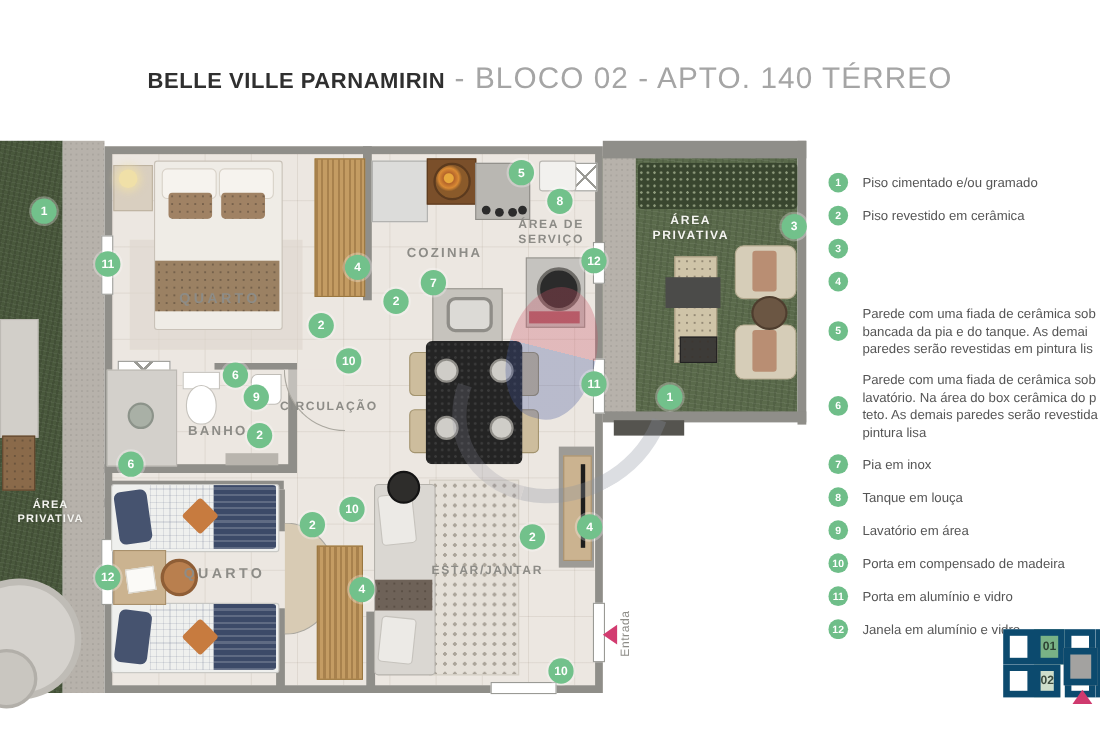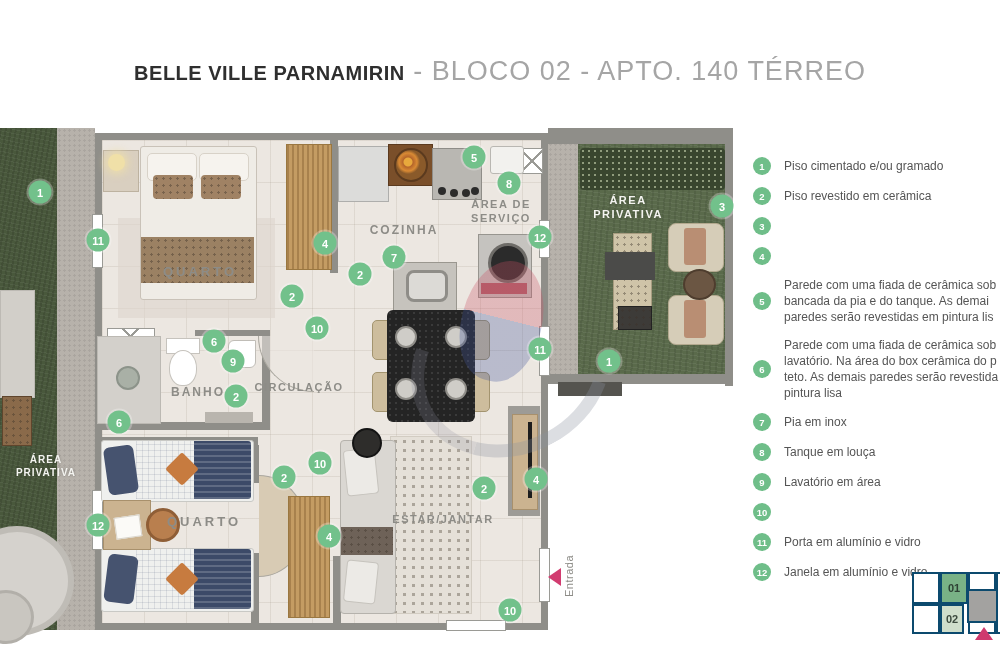--- a/index.html
+++ b/index.html
@@ -48,21 +48,21 @@
   #wm-balloon{position:absolute;left:462px;top:132px;width:80px;height:122px;border-radius:50% 50% 46% 46%;
      background:linear-gradient(#c94f63 0 48%, #41549b 48% 100%);opacity:.30;transform:rotate(14deg);}
   #wm-swoosh{position:absolute;left:408px;top:150px;width:180px;height:150px;border-radius:50%;
      border:13px solid transparent;border-bottom-color:rgba(140,145,158,.30);border-left-color:rgba(140,145,158,.22);
      transform:rotate(-28deg);}
   #wm-text{position:absolute;left:428px;top:168px;font-size:27px;font-weight:bold;font-style:italic;
      letter-spacing:2px;color:rgba(238,238,244,.78);text-shadow:0 0 2px rgba(120,120,140,.35);}
   #wm-text .slash{color:rgba(215,60,90,.8);}
   
   #minimap{position:absolute;left:912px;top:568px;width:95px;height:78px;}
-  .mm-cell{position:absolute;border:2px solid #0c4a6e;background:#fff;box-sizing:border-box;}
+  .mm-cell{position:absolute;border:6px solid #0c4a6e;background:#fff;box-sizing:border-box;}
   .mm-01{background:#79b286;color:#2e4234;font-weight:bold;font-size:11px;display:flex;align-items:center;justify-content:center;}
   .mm-02{background:#cfdecb;color:#3c4a3e;font-weight:bold;font-size:11px;display:flex;align-items:center;justify-content:center;}
   .mm-gray{background:#a3a2a0;}
   #mm-tri{position:absolute;left:63px;top:59px;width:0;height:0;border-left:9px solid transparent;border-right:9px solid transparent;border-bottom:13px solid #cf3a6e;}
 </style>
 </head>
 <body>
 
 <div id="title">
   <span class="t-main">BELLE VILLE PARNAMIRIN</span><span class="t-rest"> - BLOCO 02 - APTO. 140 TÉRREO</span>
@@ -222,21 +222,21 @@
     <div class="marker" style="left: 484px; top: 360px;">2</div>
     <div class="marker" style="left: 536px; top: 351px;">4</div>
     <div class="marker" style="left: 510px; top: 482px;">10</div>
     <div class="room-label" style="left: 200px; top: 144px; font-size: 13px; letter-spacing: 3px;">QUARTO</div>
     <div class="room-label" style="left: 404px; top: 102px; font-size: 12px; letter-spacing: 2px;">COZINHA</div>
     <div class="room-label" style="left: 501px; top: 84px; font-size: 11px; letter-spacing: 1.5px;">ÁREA DE
 SERVIÇO</div>
     <div class="room-label light" style="left: 628px; top: 80px; font-size: 11px; letter-spacing: 1.5px;">ÁREA
 PRIVATIVA</div>
     <div class="room-label" style="left: 198px; top: 264px; font-size: 12px; letter-spacing: 2px;">BANHO</div>
-    <div class="room-label" style="left: 299px; top: 260px; font-size: 11px; letter-spacing: 1.5px;">CIRCULAÇÃO</div>
+    <div class="room-label" style="left: 299px; top: 243px; font-size: 11px; letter-spacing: 1.5px;">CIRCULAÇÃO</div>
     <div class="room-label" style="left: 204px; top: 394px; font-size: 13px; letter-spacing: 3px;">QUARTO</div>
     <div class="room-label" style="left: 443px; top: 392px; font-size: 11px; letter-spacing: 1.5px;">ESTAR/JANTAR</div>
     <div class="room-label light" style="left: 46px; top: 338px; font-size: 10px; letter-spacing: 1px;">ÁREA
 PRIVATIVA</div>
   </div>
 
 <div id="legend">
     <div class="lg-item">
       <div class="lg-num">1</div>
       <div class="lg-text">Piso cimentado e/ou gramado</div>
@@ -271,20 +271,21 @@
     <div class="lg-item">
       <div class="lg-num">8</div>
       <div class="lg-text">Tanque em louça</div>
     </div>
     <div class="lg-item">
       <div class="lg-num">9</div>
       <div class="lg-text">Lavatório em área</div>
     </div>
     <div class="lg-item">
       <div class="lg-num">10</div>
+      <div class="lg-text">Porta em compensado de madeira</div>
     </div>
     <div class="lg-item">
       <div class="lg-num">11</div>
       <div class="lg-text">Porta em alumínio e vidro</div>
     </div>
     <div class="lg-item">
       <div class="lg-num">12</div>
       <div class="lg-text">Janela em alumínio e vidro</div>
     </div>
   </div>

